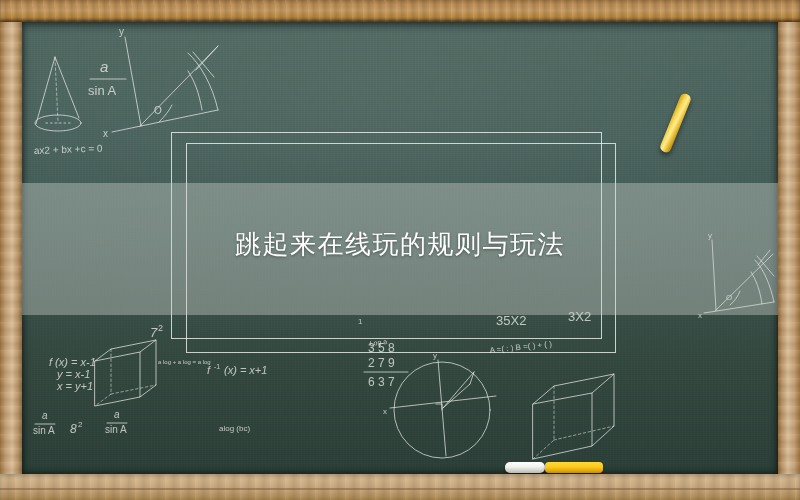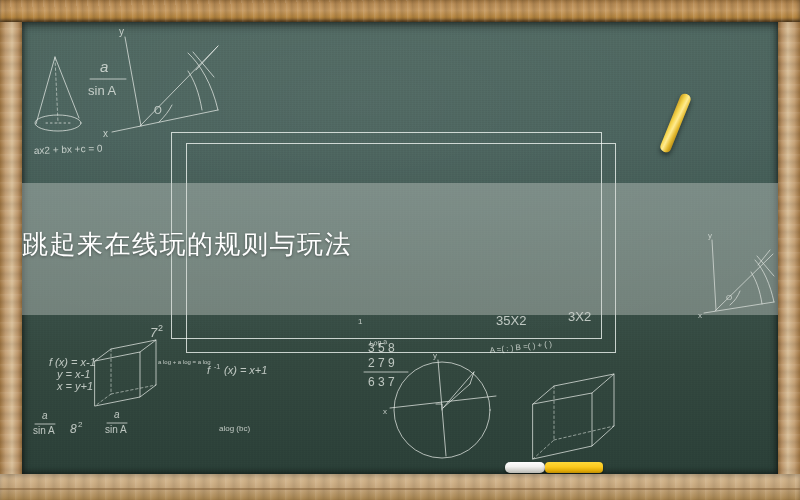--- a/index.html
+++ b/index.html
@@ -85,21 +85,21 @@
 
   
   .band{
     position:absolute; left:-30px; right:-30px; top:161px; height:132px;
     background:rgba(205,209,205,.40);
   }
 
   
   .title-wrap{
     position:absolute; left:0; right:0; top:205px;
-    display:flex; align-items:center; justify-content:flex-start;
+    display:flex; align-items:center; justify-content:center;
   }
   .title{
     color:#ffffff; font-size:26px; letter-spacing:1.5px; font-weight:400;
     text-shadow:0 1px 3px rgba(0,0,0,.40);
     white-space:nowrap;
   }
 
   
   .chalk-stick{ position:absolute; }
   .stick-yellow-top{

